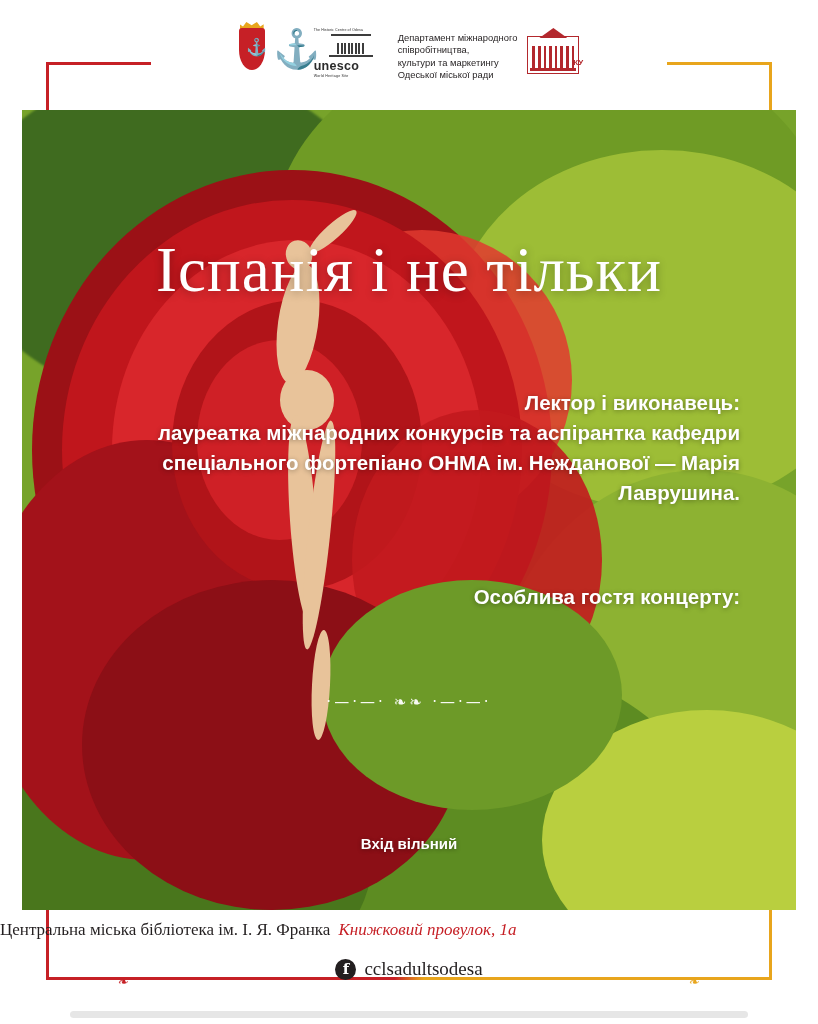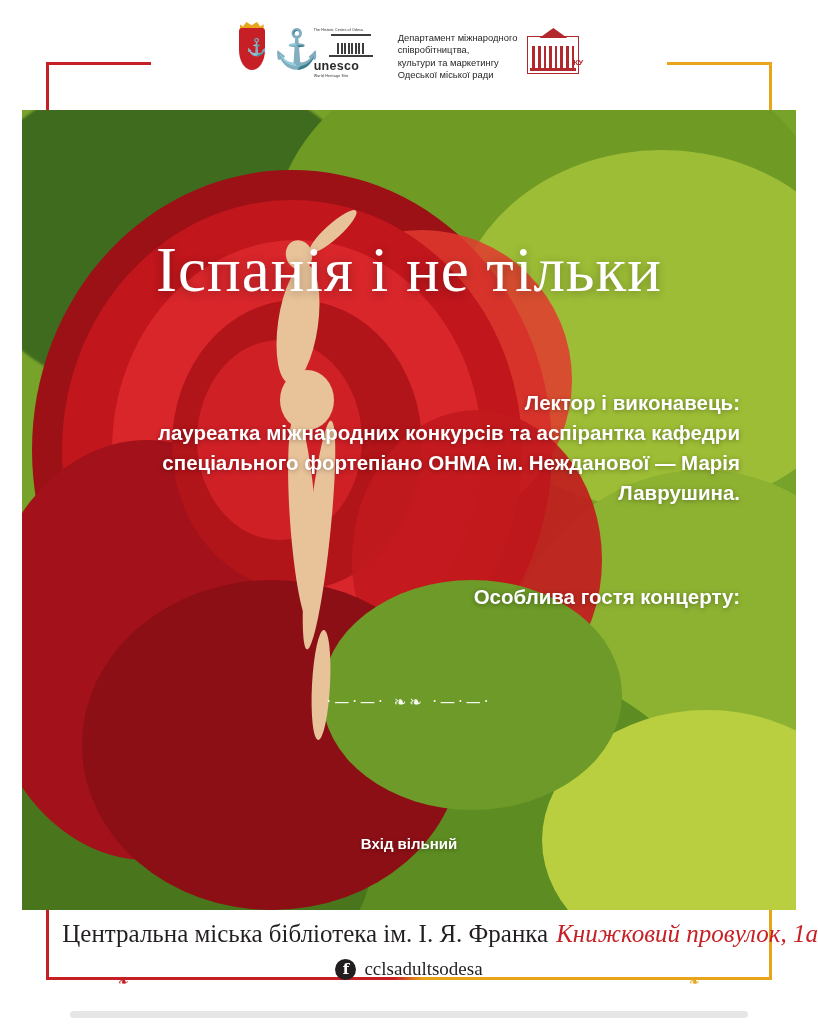--- a/index.html
+++ b/index.html
@@ -264,23 +264,23 @@
   .free {
     position: absolute; top: 725px; left: 0; right: 0;
     font-size: 15px; font-weight: 700;
     text-shadow: 0 1px 4px rgba(0,0,0,.35);
   }
 
   
   .footer-line {
     position: absolute;
     left: 0; right: 0; top: 920px;
-    text-align: right;
+    text-align: left;
     font-family: "Liberation Serif", serif;
-    font-size: 25px;
+    font-size: 17px;
     color: #231f20;
   }
   .footer-line .addr {
     color: #c62026;
     font-style: italic;
     margin-left: 8px;
   }
   .fb-row {
     position: absolute;
     left: 0; right: 0; top: 958px;

